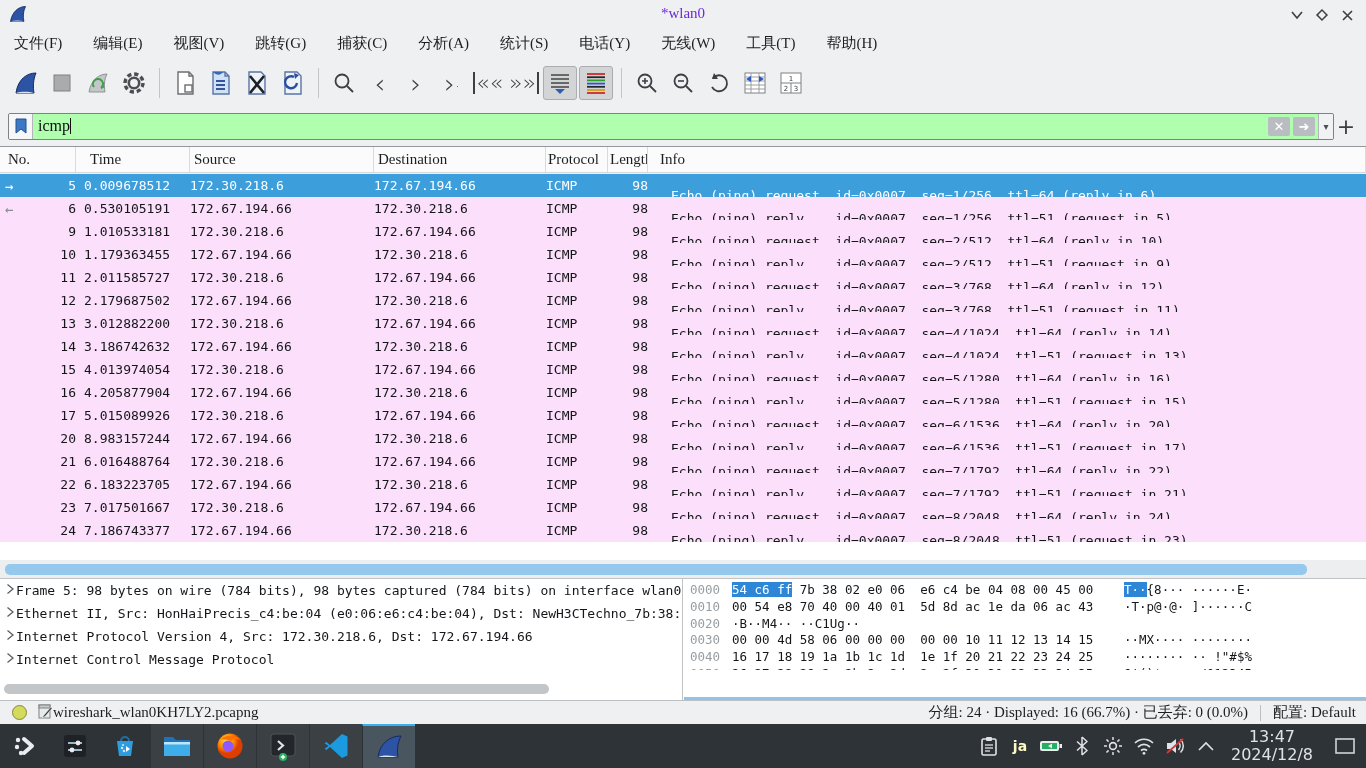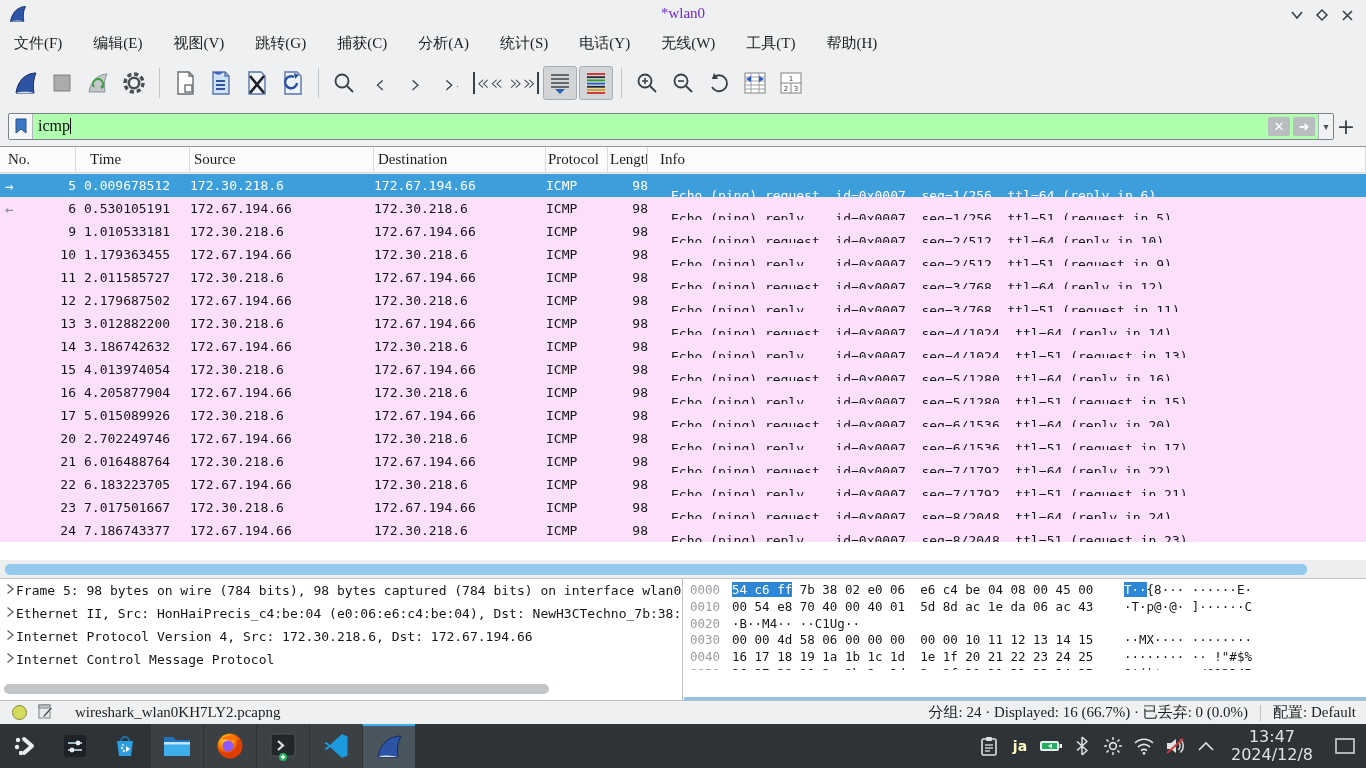--- a/index.html
+++ b/index.html
@@ -78,21 +78,21 @@
   .hrow { height:16.8px; display:flex; font-family:"DejaVu Sans Mono",monospace; font-size:12.5px; line-height:16.8px; white-space:pre; }
   .hrow .off { width:42px; color:#989da1; flex:none; }
   .hrow .hx  { width:392px; color:#14161a; flex:none; }
   .hrow .asc { color:#14161a; }
   .hl { background:#2e87d6; color:#ffffff; }
   .hexscroll { position:absolute; left:684px; bottom:0; width:682px; height:3px; background:#8fc3e8; }
 
   
   .statusbar { position:absolute; top:700px; left:0; width:1366px; height:24px; background:#eff0f1; border-top:1px solid #bdbfc1; display:flex; align-items:center; font-size:15px; color:#1b1e20; }
   .expert-dot { width:15px; height:15px; border-radius:50%; background:#d3da5c; border:1px solid #85893b; margin:0 10px 0 12px; }
-  .statusbar .fname { margin-left:22px; }
+  .statusbar .fname { }
   .statusbar .right { margin-left:auto; display:flex; align-items:center; }
   .statusbar .vline { width:1px; height:16px; background:#bdbfc1; margin:0 12px; }
   .statusbar .profile { margin-right:10px; }
   .statusbar .stats { white-space:pre; }
 
   
   .taskbar { position:absolute; top:724px; left:0; width:1366px; height:44px; background:#2e3338; display:flex; align-items:stretch; color:#dfe3e6; }
   .titem { width:50px; display:flex; align-items:center; justify-content:center; }
   .ttile { width:53px; display:flex; align-items:center; justify-content:center; background:#3b4045; border-left:1px solid #2e3338; }
   .ttile.active { background:#49565f; border-top:2px solid #3daee9; }
@@ -330,21 +330,21 @@
       <div class="prow"><span class="arrowcell">←</span><span class="pc-no">6</span><span class="pc-time">0.530105191</span><span class="pc-src">172.67.194.66</span><span class="pc-dst">172.30.218.6</span><span class="pc-proto">ICMP</span><span class="pc-len">98</span><span class="pc-info">Echo (ping) reply    id=0x0007, seq=1/256, ttl=51 (request in 5)</span></div>
       <div class="prow"><span class="arrowcell"></span><span class="pc-no">9</span><span class="pc-time">1.010533181</span><span class="pc-src">172.30.218.6</span><span class="pc-dst">172.67.194.66</span><span class="pc-proto">ICMP</span><span class="pc-len">98</span><span class="pc-info">Echo (ping) request  id=0x0007, seq=2/512, ttl=64 (reply in 10)</span></div>
       <div class="prow"><span class="arrowcell"></span><span class="pc-no">10</span><span class="pc-time">1.179363455</span><span class="pc-src">172.67.194.66</span><span class="pc-dst">172.30.218.6</span><span class="pc-proto">ICMP</span><span class="pc-len">98</span><span class="pc-info">Echo (ping) reply    id=0x0007, seq=2/512, ttl=51 (request in 9)</span></div>
       <div class="prow"><span class="arrowcell"></span><span class="pc-no">11</span><span class="pc-time">2.011585727</span><span class="pc-src">172.30.218.6</span><span class="pc-dst">172.67.194.66</span><span class="pc-proto">ICMP</span><span class="pc-len">98</span><span class="pc-info">Echo (ping) request  id=0x0007, seq=3/768, ttl=64 (reply in 12)</span></div>
       <div class="prow"><span class="arrowcell"></span><span class="pc-no">12</span><span class="pc-time">2.179687502</span><span class="pc-src">172.67.194.66</span><span class="pc-dst">172.30.218.6</span><span class="pc-proto">ICMP</span><span class="pc-len">98</span><span class="pc-info">Echo (ping) reply    id=0x0007, seq=3/768, ttl=51 (request in 11)</span></div>
       <div class="prow"><span class="arrowcell"></span><span class="pc-no">13</span><span class="pc-time">3.012882200</span><span class="pc-src">172.30.218.6</span><span class="pc-dst">172.67.194.66</span><span class="pc-proto">ICMP</span><span class="pc-len">98</span><span class="pc-info">Echo (ping) request  id=0x0007, seq=4/1024, ttl=64 (reply in 14)</span></div>
       <div class="prow"><span class="arrowcell"></span><span class="pc-no">14</span><span class="pc-time">3.186742632</span><span class="pc-src">172.67.194.66</span><span class="pc-dst">172.30.218.6</span><span class="pc-proto">ICMP</span><span class="pc-len">98</span><span class="pc-info">Echo (ping) reply    id=0x0007, seq=4/1024, ttl=51 (request in 13)</span></div>
       <div class="prow"><span class="arrowcell"></span><span class="pc-no">15</span><span class="pc-time">4.013974054</span><span class="pc-src">172.30.218.6</span><span class="pc-dst">172.67.194.66</span><span class="pc-proto">ICMP</span><span class="pc-len">98</span><span class="pc-info">Echo (ping) request  id=0x0007, seq=5/1280, ttl=64 (reply in 16)</span></div>
       <div class="prow"><span class="arrowcell"></span><span class="pc-no">16</span><span class="pc-time">4.205877904</span><span class="pc-src">172.67.194.66</span><span class="pc-dst">172.30.218.6</span><span class="pc-proto">ICMP</span><span class="pc-len">98</span><span class="pc-info">Echo (ping) reply    id=0x0007, seq=5/1280, ttl=51 (request in 15)</span></div>
       <div class="prow"><span class="arrowcell"></span><span class="pc-no">17</span><span class="pc-time">5.015089926</span><span class="pc-src">172.30.218.6</span><span class="pc-dst">172.67.194.66</span><span class="pc-proto">ICMP</span><span class="pc-len">98</span><span class="pc-info">Echo (ping) request  id=0x0007, seq=6/1536, ttl=64 (reply in 20)</span></div>
-      <div class="prow"><span class="arrowcell"></span><span class="pc-no">20</span><span class="pc-time">2.702249746</span><span class="pc-src">172.67.194.66</span><span class="pc-dst">172.30.218.6</span><span class="pc-proto">ICMP</span><span class="pc-len">98</span><span class="pc-info">Echo (ping) reply    id=0x0007, seq=6/1536, ttl=51 (request in 17)</span></div>
+      <div class="prow"><span class="arrowcell"></span><span class="pc-no">20</span><span class="pc-time">8.983157244</span><span class="pc-src">172.67.194.66</span><span class="pc-dst">172.30.218.6</span><span class="pc-proto">ICMP</span><span class="pc-len">98</span><span class="pc-info">Echo (ping) reply    id=0x0007, seq=6/1536, ttl=51 (request in 17)</span></div>
       <div class="prow"><span class="arrowcell"></span><span class="pc-no">21</span><span class="pc-time">6.016488764</span><span class="pc-src">172.30.218.6</span><span class="pc-dst">172.67.194.66</span><span class="pc-proto">ICMP</span><span class="pc-len">98</span><span class="pc-info">Echo (ping) request  id=0x0007, seq=7/1792, ttl=64 (reply in 22)</span></div>
       <div class="prow"><span class="arrowcell"></span><span class="pc-no">22</span><span class="pc-time">6.183223705</span><span class="pc-src">172.67.194.66</span><span class="pc-dst">172.30.218.6</span><span class="pc-proto">ICMP</span><span class="pc-len">98</span><span class="pc-info">Echo (ping) reply    id=0x0007, seq=7/1792, ttl=51 (request in 21)</span></div>
       <div class="prow"><span class="arrowcell"></span><span class="pc-no">23</span><span class="pc-time">7.017501667</span><span class="pc-src">172.30.218.6</span><span class="pc-dst">172.67.194.66</span><span class="pc-proto">ICMP</span><span class="pc-len">98</span><span class="pc-info">Echo (ping) request  id=0x0007, seq=8/2048, ttl=64 (reply in 24)</span></div>
       <div class="prow"><span class="arrowcell"></span><span class="pc-no">24</span><span class="pc-time">7.186743377</span><span class="pc-src">172.67.194.66</span><span class="pc-dst">172.30.218.6</span><span class="pc-proto">ICMP</span><span class="pc-len">98</span><span class="pc-info">Echo (ping) reply    id=0x0007, seq=8/2048, ttl=51 (request in 23)</span></div>
     </div>
 
   <div class="listgap"></div>
   <div class="hscroll-strip">
     <div class="hscroll-thumb"></div>
   </div>

